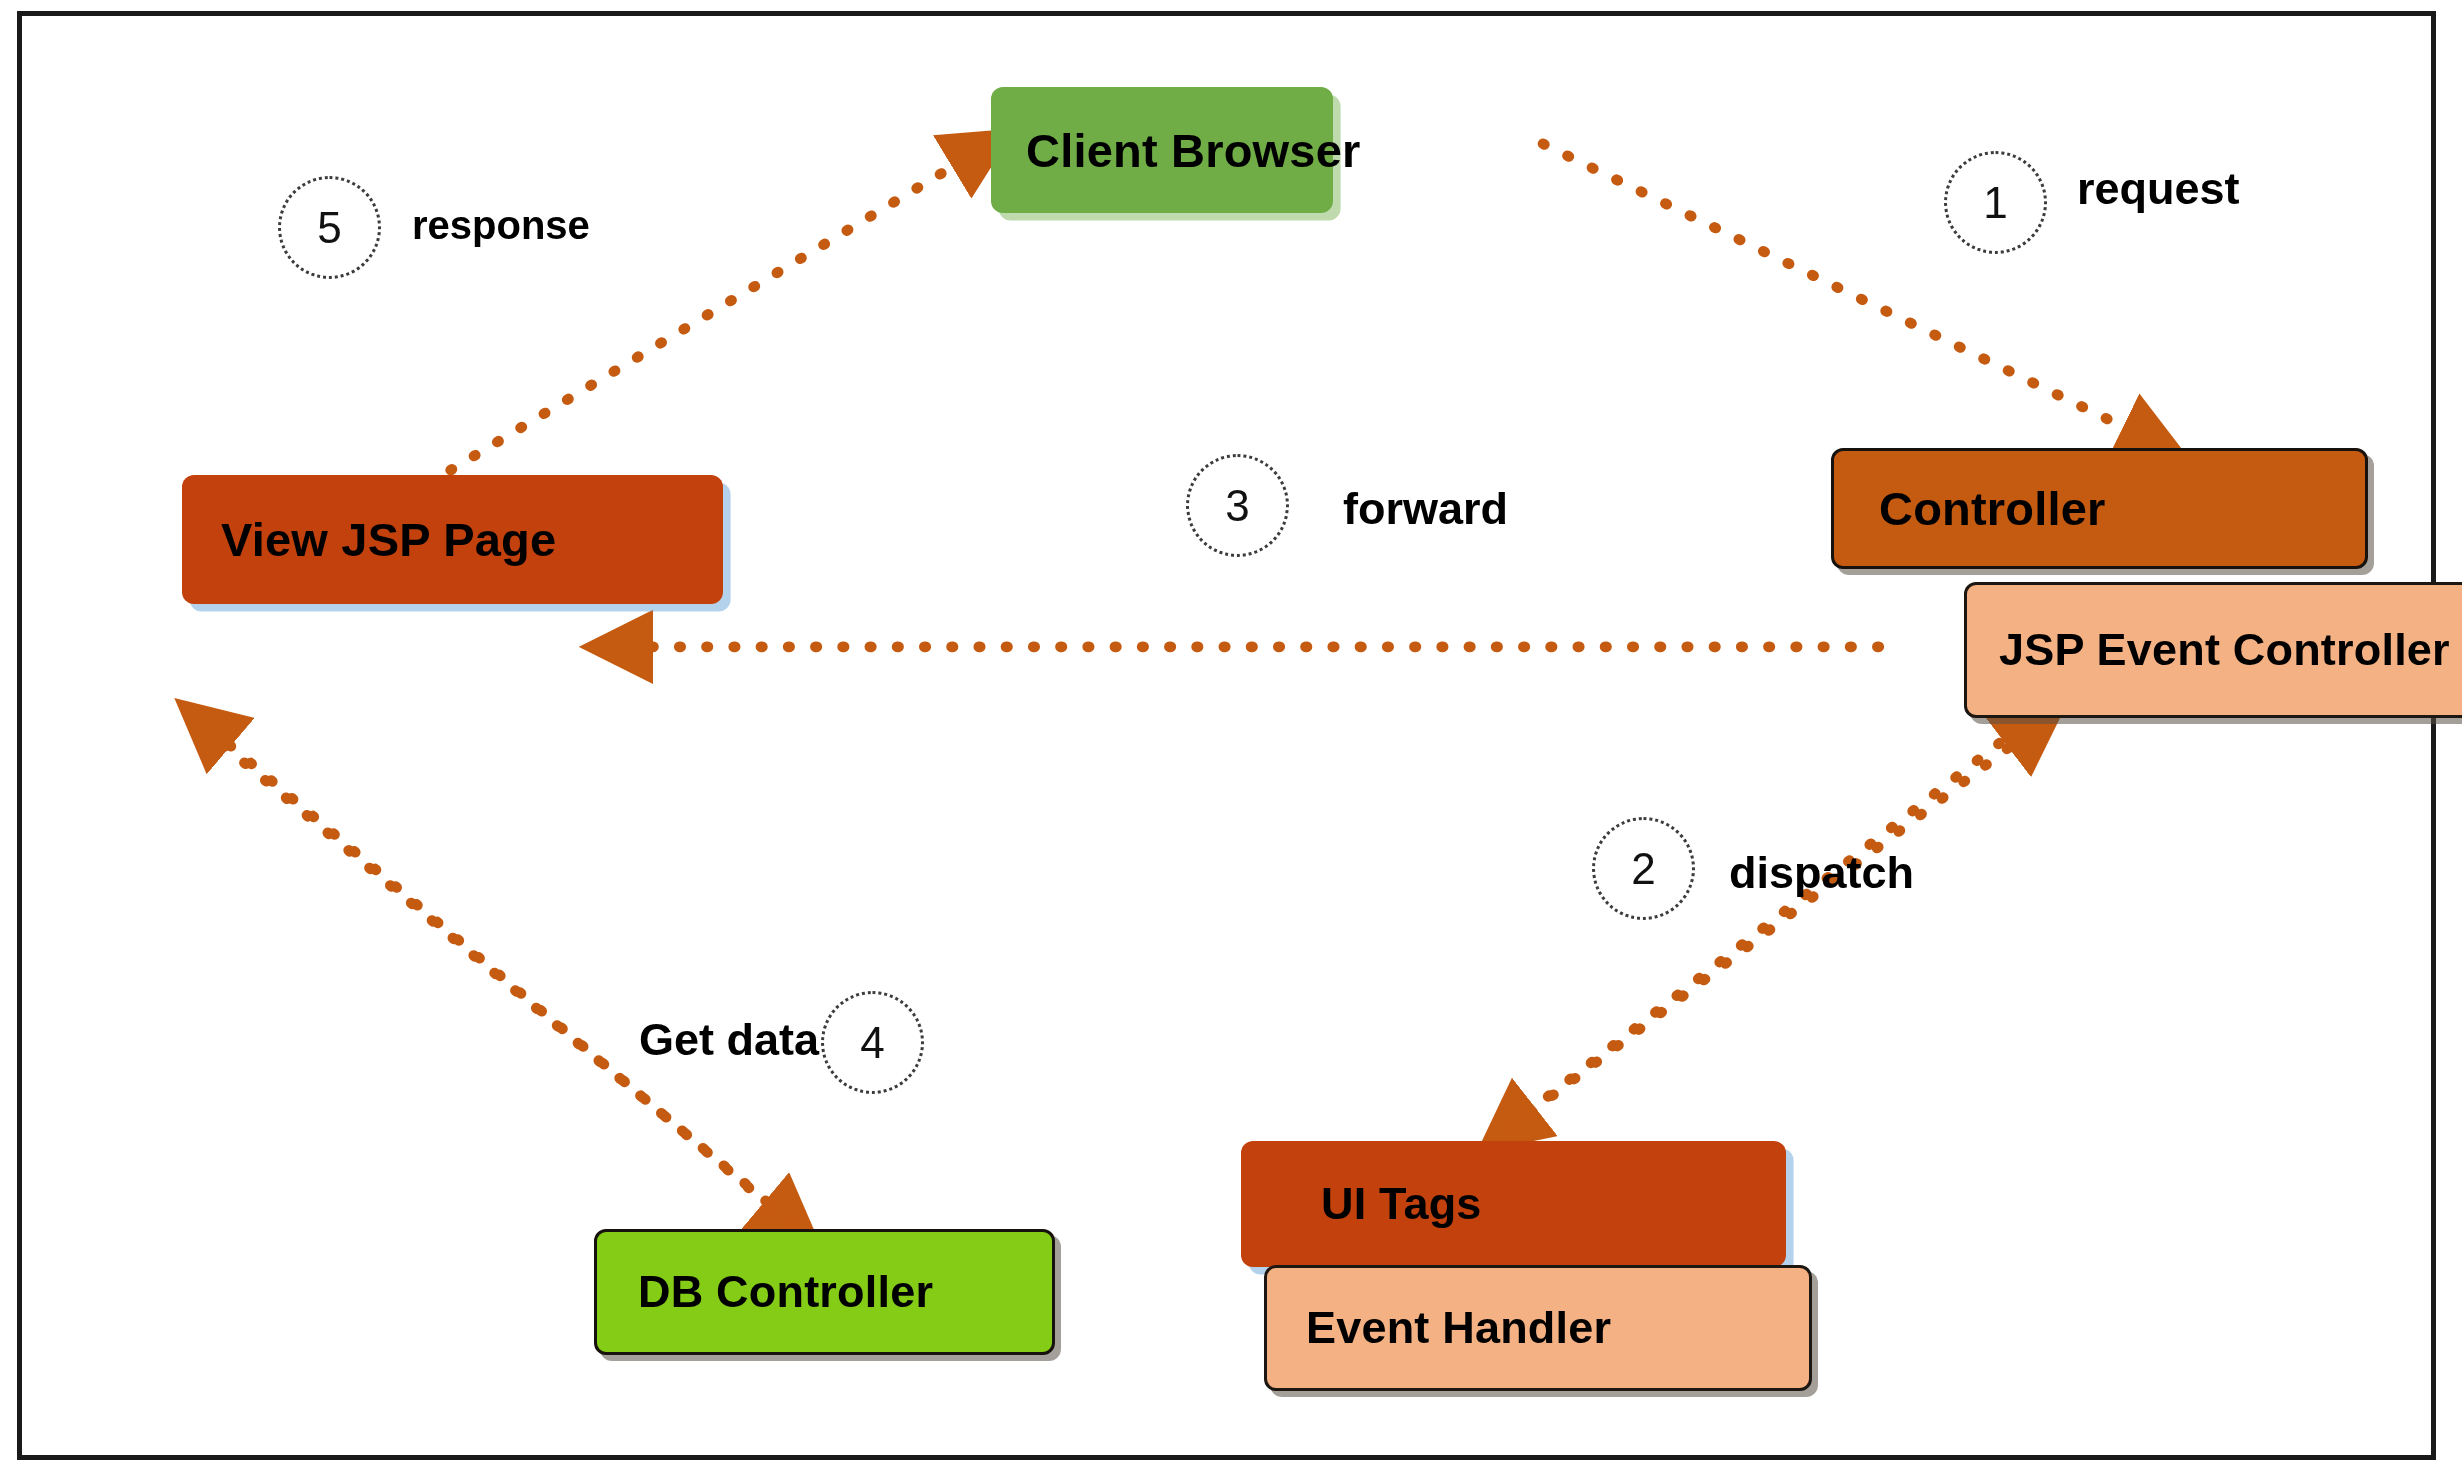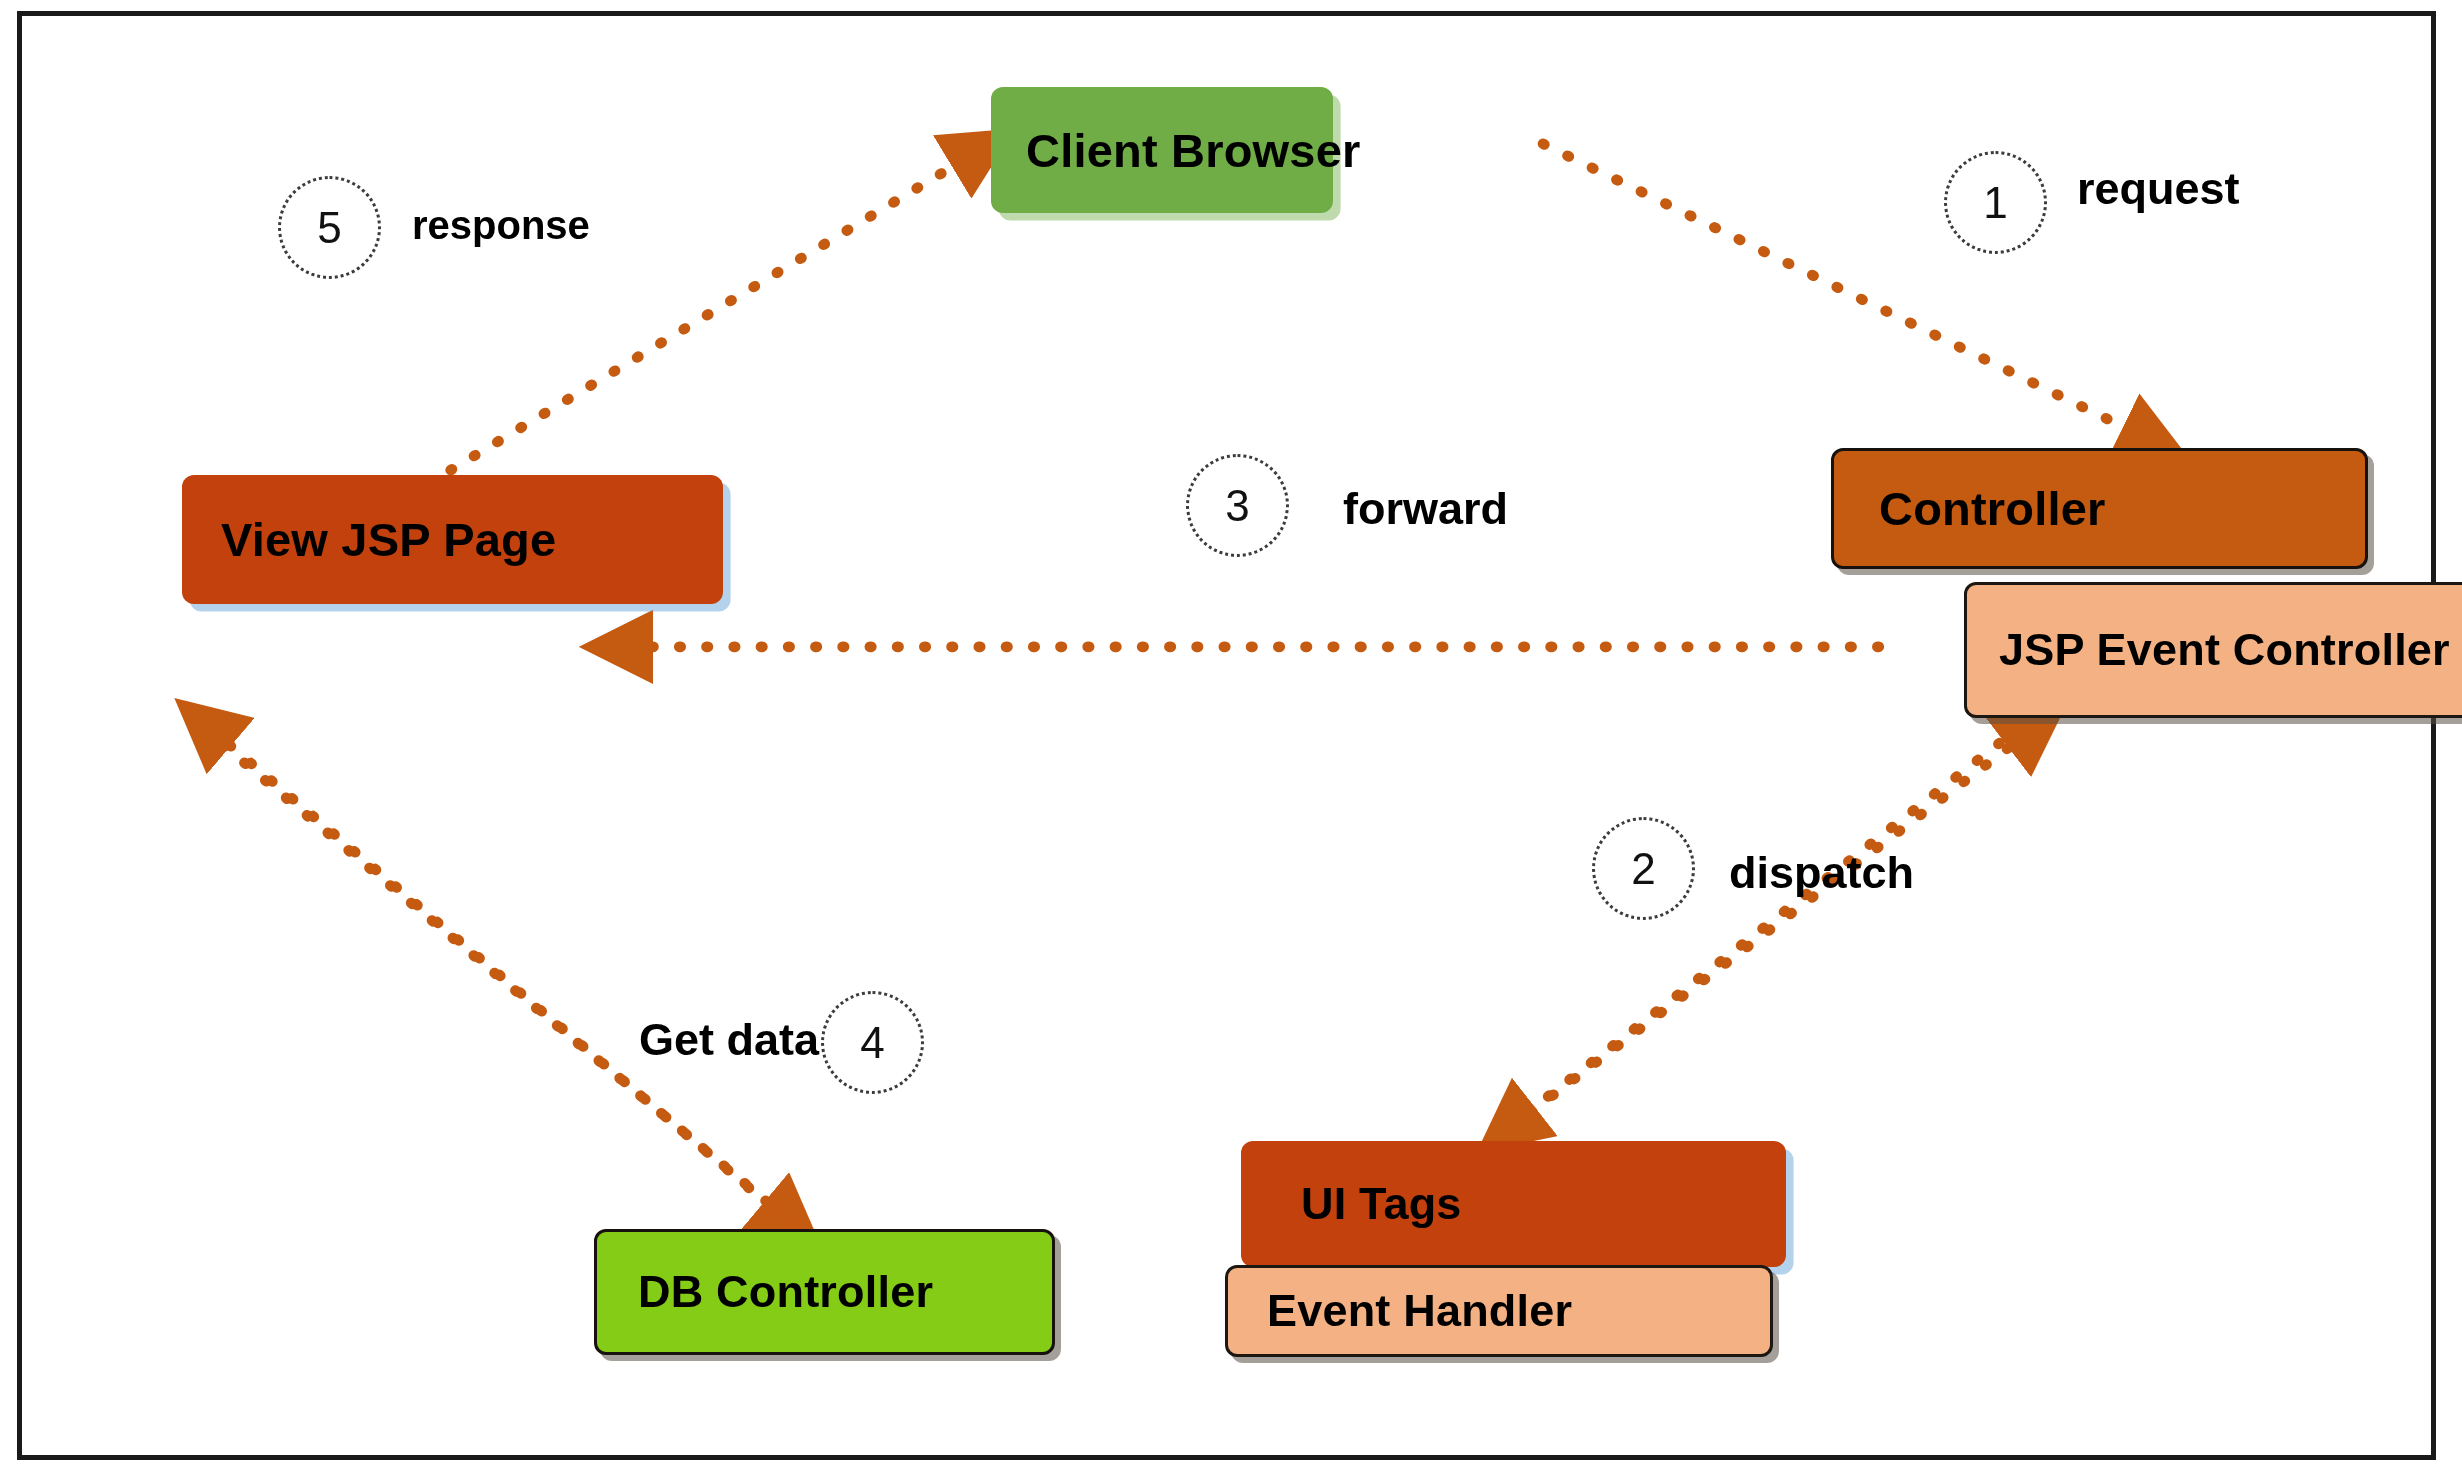--- a/index.html
+++ b/index.html
@@ -83,24 +83,24 @@
 
   <div class="node n-lightorange" style="left:1916px;top:582px;width:545px;height:136px;margin-left:48px;">
     <span class="lbl" style="font-size:45px;padding-left:32px;">JSP Event Controller</span>
   </div>
 
   <div class="node n-purple" style="left:594px;top:1229px;width:461px;height:126px;">
     <span class="lbl" style="font-size:45px;padding-left:41px;">DB Controller</span>
   </div>
 
   <div class="node n-blue" style="left:1241px;top:1141px;width:545px;height:126px;">
-    <span class="lbl" style="font-size:45px;padding-left:60px;">UI Tags</span>
+    <span class="lbl" style="font-size:45px;padding-left:60px;margin-left:20px;">UI Tags</span>
   </div>
 
-  <div class="node n-lightorange" style="left:1225px;top:1265px;width:548px;height:92px;">
+  <div class="node n-lightorange" style="left:1264px;top:1265px;width:548px;height:126px;">
     <span class="lbl" style="font-size:45px;padding-left:39px;">Event Handler</span>
   </div>
 
   <div class="step" style="left:1944px;top:151px;width:97px;height:97px;">
     <span>1</span>
   </div>
   <div class="cap" style="left:2077px;top:163px;font-size:45px;">request</div>
 
   <div class="step" style="left:1592px;top:817px;width:97px;height:97px;">
     <span>2</span>

